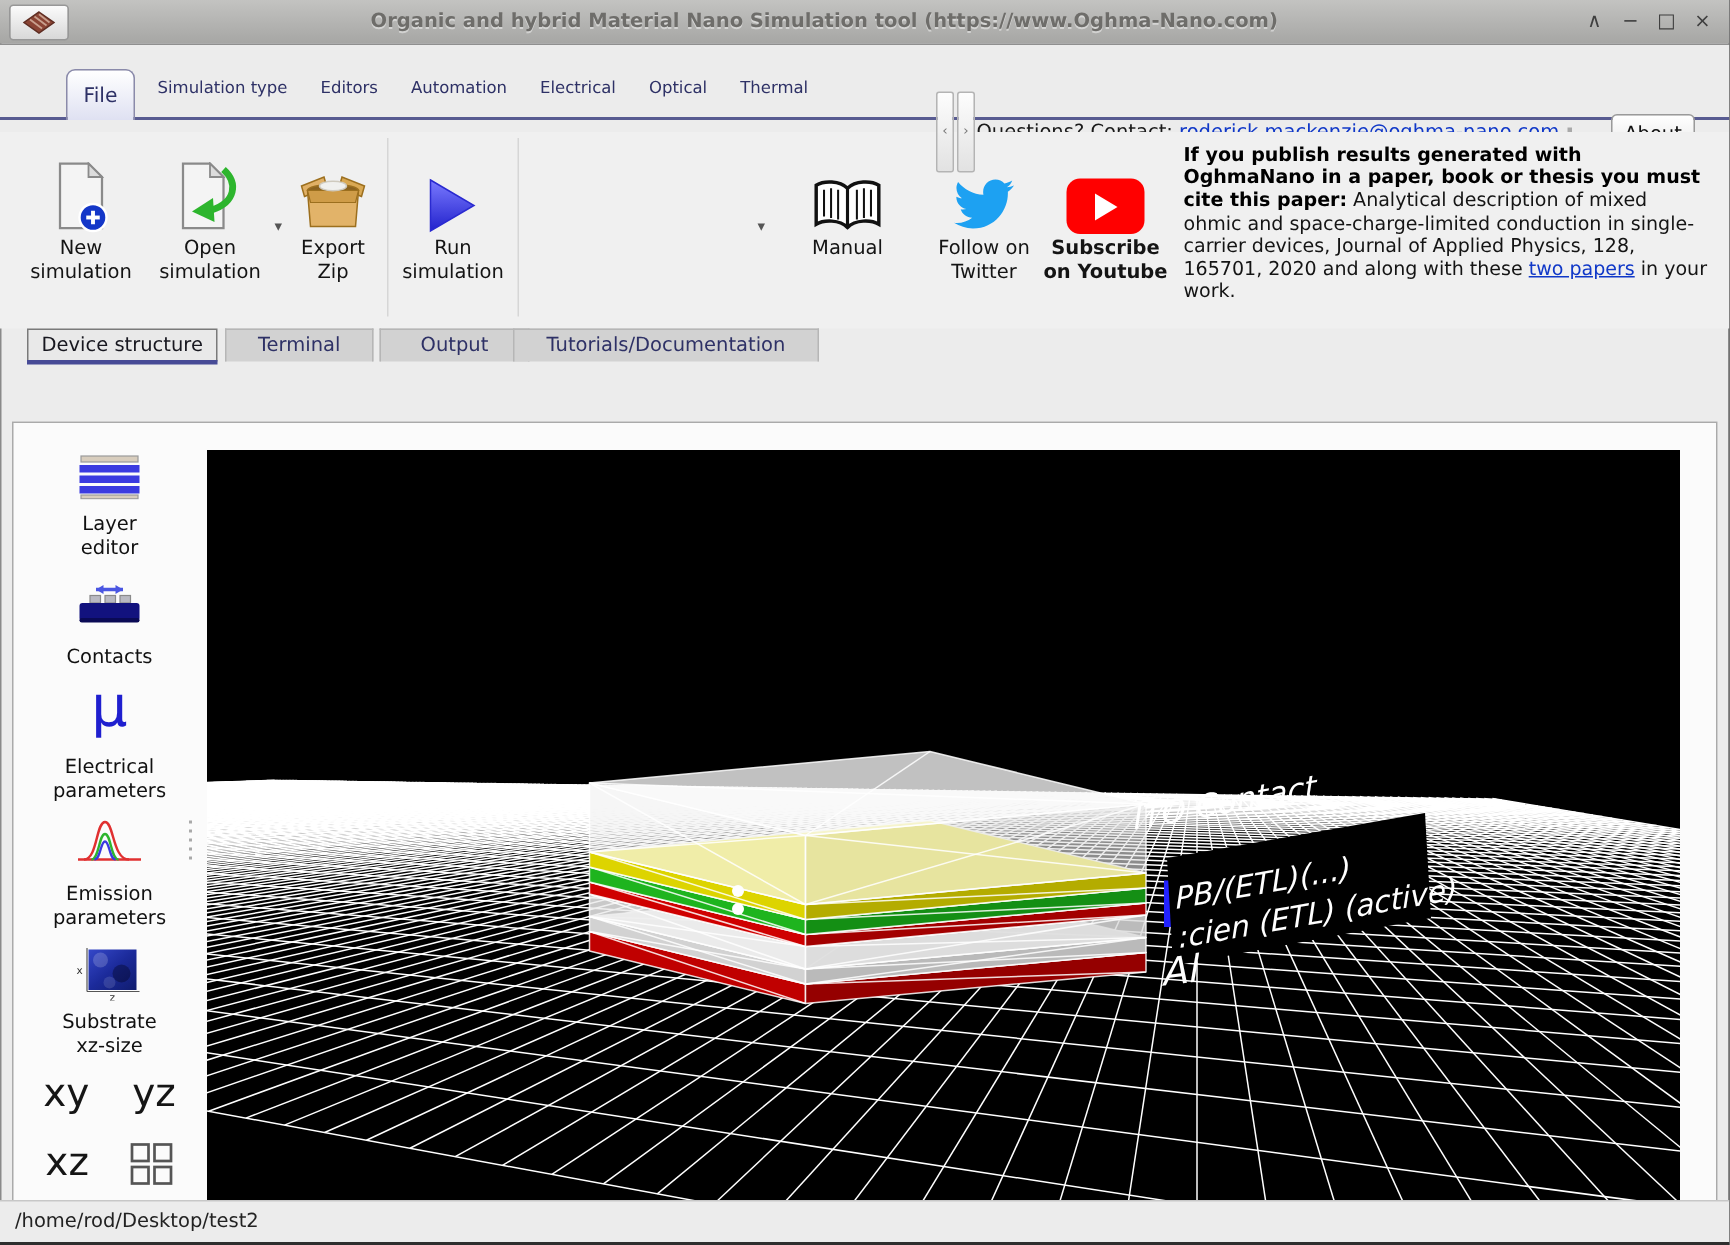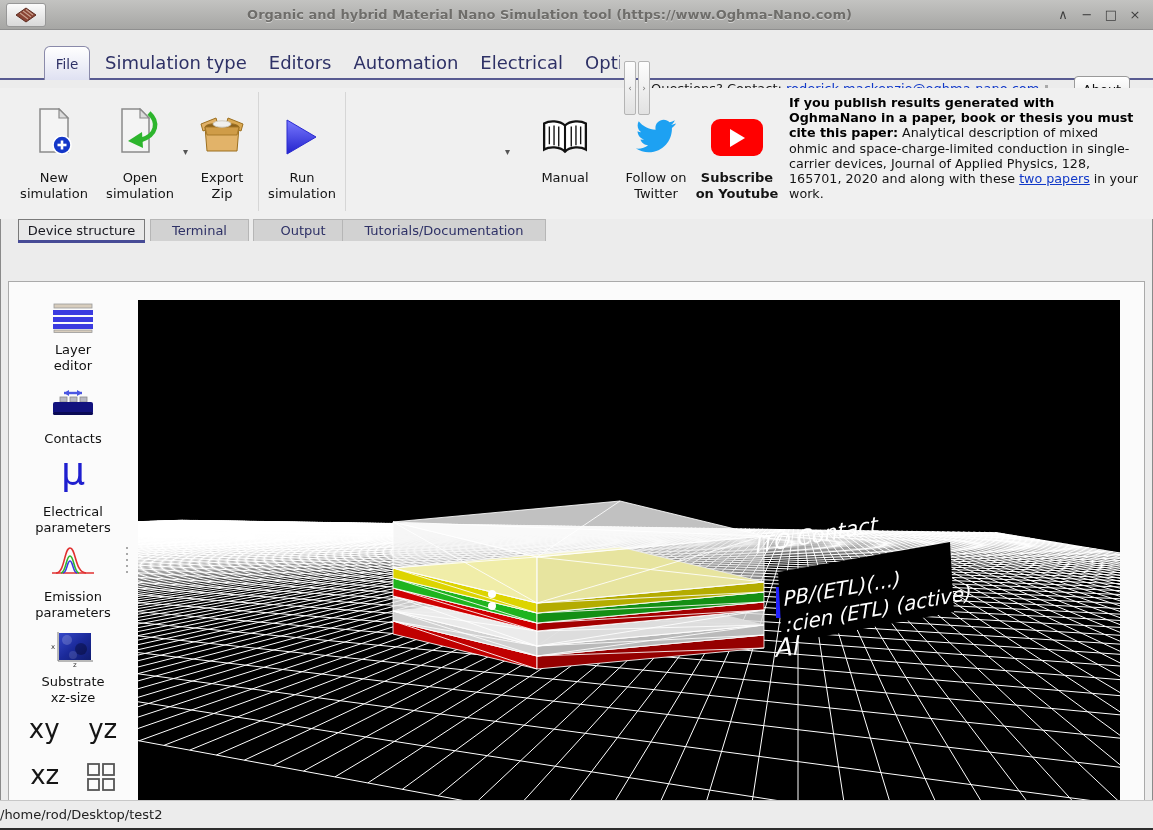--- a/index.html
+++ b/index.html
@@ -18,38 +18,38 @@
   .win-controls{display:flex;gap:4px;margin-right:8px;}
   .win-btn{width:20px;height:20px;text-align:center;line-height:20px;font-size:13px;color:#3f3f3f;cursor:default;}
   
   .menubar{position:absolute;left:0;top:30px;right:0;height:58px;background:#ececec;}
   .menu-underline{position:absolute;left:0;right:0;top:48px;height:2px;background:#585b91;}
   .file-tab{position:absolute;left:44px;top:16px;width:46px;height:34px;z-index:2;
             border:1px solid #8a8aaa;border-bottom:none;border-radius:6px 6px 0 0;
             background:linear-gradient(#ffffff,#dfe1f2);
             font-size:13.5px;color:#2e3166;display:flex;align-items:center;justify-content:center;}
   .menu-items{position:absolute;left:105px;top:22px;width:515px;display:flex;gap:22px;
-              overflow:hidden;white-space:nowrap;font-size:18px;color:#2e3166;}
+              overflow:hidden;white-space:nowrap;font-size:11px;color:#2e3166;}
   .menu-item{flex:0 0 auto;}
   .tab-scroll{position:absolute;top:31px;width:12px;height:54px;z-index:3;
               background:linear-gradient(#fdfdfd,#e2e2e2);border:1px solid #b4b4b4;border-radius:2px;
               font-size:9px;color:#777;display:flex;align-items:center;justify-content:center;}
   .contact-area{position:absolute;left:651px;top:51px;font-size:13px;color:#1a1a1a;white-space:nowrap;}
   .contact-area a{color:#1038c8;text-decoration:underline;}
   .signal-icon{position:absolute;left:1037px;top:55px;display:flex;align-items:flex-end;gap:1px;height:10px;}
   .signal-icon span{display:block;width:3px;background:#a9a9a9;}
   .about-btn{position:absolute;left:1074px;top:46px;width:56px;height:26px;border:1px solid #9a9a9a;border-radius:4px;
              background:linear-gradient(#ffffff,#e7e7e7);font-size:13px;color:#111;
              display:flex;align-items:center;justify-content:center;}
   
   .toolbar{position:absolute;left:0;top:88px;right:0;height:131px;background:#f0f0f0;}
   .tool-sep{position:absolute;top:4px;bottom:8px;width:1px;background:#d6d6d6;}
   .tool-btn{position:absolute;top:10px;text-align:center;}
   .tool-icon{height:58px;display:flex;align-items:flex-end;justify-content:center;}
-  .tool-label{margin-top:14px;font-size:13px;line-height:16px;color:#141414;}
+  .tool-label{margin-top:2px;font-size:13px;line-height:16px;color:#141414;}
   .pre{white-space:pre-line;}
   .dd-arrow{position:absolute;font-size:10px;color:#555;}
   .yt-badge{width:52px;height:37px;background:#ff0000;border-radius:9px;display:flex;align-items:center;justify-content:center;}
   .yt-tri{width:0;height:0;border-left:15px solid #fff;border-top:9px solid transparent;border-bottom:9px solid transparent;}
   .citation{position:absolute;left:789px;top:7px;width:350px;font-size:12.7px;line-height:15.2px;color:#141414;}
   .citation b{color:#000;}
   .citation a{color:#1038c8;text-decoration:underline;}
   
   .nb-tab{position:absolute;top:219px;height:22px;font-size:13px;display:flex;align-items:center;justify-content:center;
           background:#d2d2d2;border:1px solid #b6b6b6;border-bottom:none;color:#2e3166;}
@@ -60,21 +60,21 @@
   .side-item{position:absolute;left:0;width:128px;text-align:center;}
   .side-label{font-size:13px;line-height:16px;color:#111;}
   .big-view{font-size:26px;color:#151515;}
   .mu{font-size:38px;color:#1f1fcf;line-height:34px;}
   .grid4{display:inline-block;vertical-align:middle;}
   .splitter-dots{position:absolute;left:117px;top:265px;display:flex;flex-direction:column;gap:4px;}
   .splitter-dots i{width:2px;height:2px;background:#a9a9a9;}
   .canvas3d{position:absolute;left:129px;top:18px;width:982px;height:514px;background:#000;overflow:hidden;}
   
   .statusbar{position:absolute;left:0;top:800px;right:0;height:28px;background:#ececec;border-top:1px solid #c7c7c7;
-             display:flex;align-items:center;font-size:13px;color:#222;}
+             display:flex;align-items:center;font-size:13px;color:#222;padding-left:10px;}
   .win-bottom{position:absolute;left:0;bottom:0;right:0;height:2px;background:#2e2e2e;}
 </style>
 </head>
 <body>
 
 <div class="window">
 
   <div class="titlebar">
     <div class="app-icon-btn">
       <svg width="22" height="16" viewBox="0 0 22 16">

